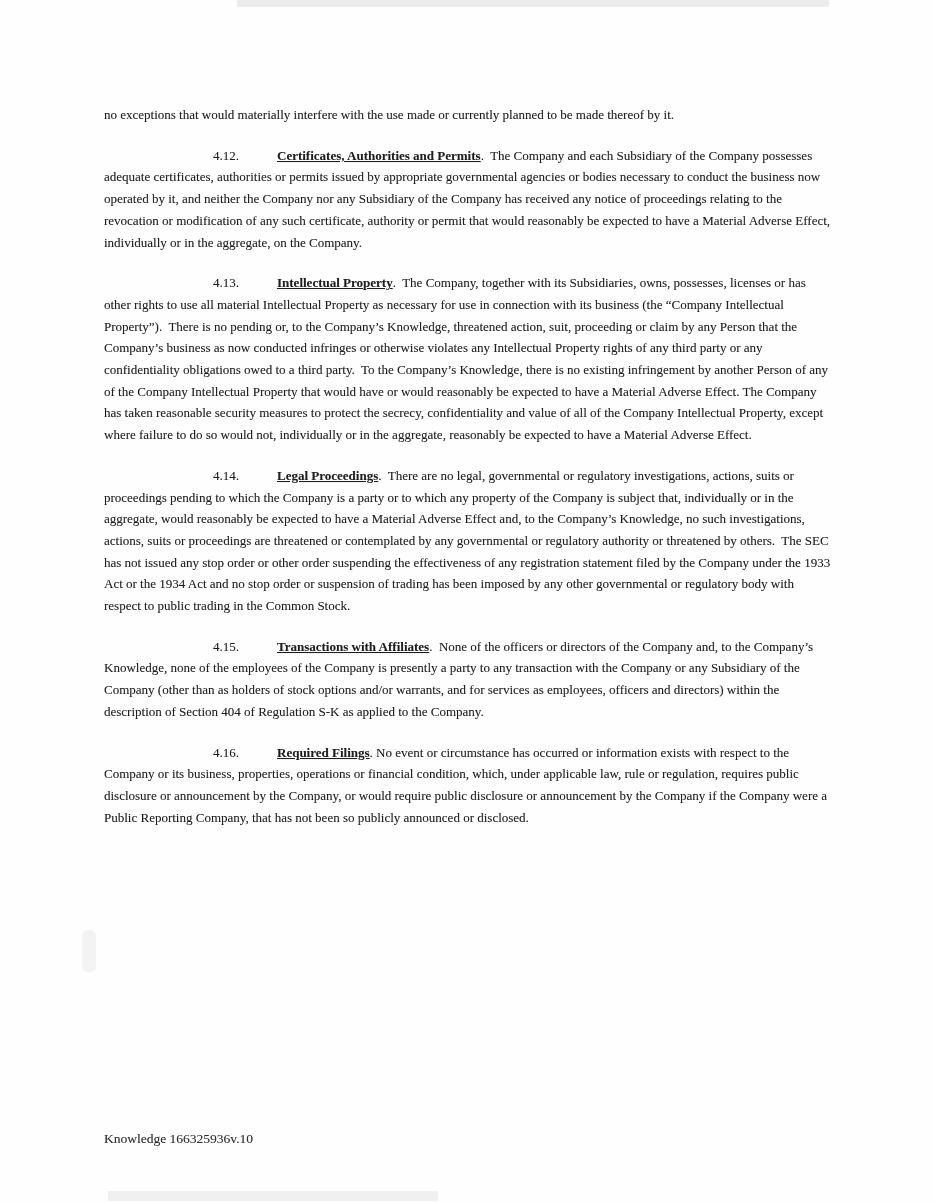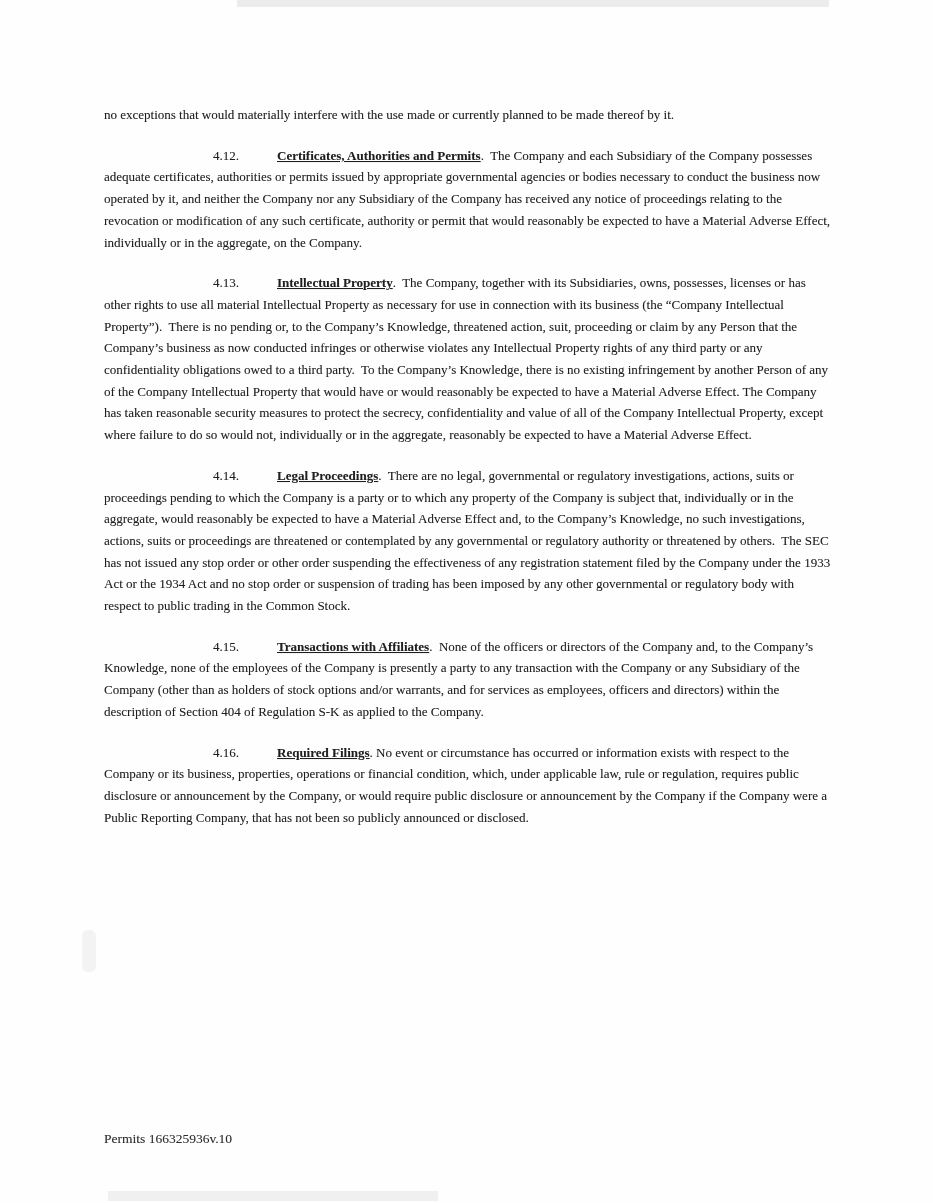--- a/index.html
+++ b/index.html
@@ -59,15 +59,15 @@
     <p class="para section"><span class="secnum">4.13.</span><span class="heading">Intellectual Property</span><span>.  </span><span>The Company, together with its Subsidiaries, owns, possesses, licenses or has other rights to use all material Intellectual Property as necessary for use in connection with its business (the “</span><span class="term">Company Intellectual Property</span><span>”).  There is no pending or, to the Company’s Knowledge, threatened action, suit, proceeding or claim by any Person that the Company’s business as now conducted infringes or otherwise violates any Intellectual Property rights of any third party or any confidentiality obligations owed to a third party.  To the Company’s Knowledge, there is no existing infringement by another Person of any of the Company Intellectual Property that would have or would reasonably be expected to have a Material Adverse Effect. The Company has taken reasonable security measures to protect the secrecy, confidentiality and value of all of the Company Intellectual Property, except where failure to do so would not, individually or in the aggregate, reasonably be expected to have a Material Adverse Effect.</span></p>
 
     <p class="para section"><span class="secnum">4.14.</span><span class="heading">Legal Proceedings</span><span>.  </span><span>There are no legal, governmental or regulatory investigations, actions, suits or proceedings pending to which the Company is a party or to which any property of the Company is subject that, individually or in the aggregate, would reasonably be expected to have a Material Adverse Effect and, to the Company’s Knowledge, no such investigations, actions, suits or proceedings are threatened or contemplated by any governmental or regulatory authority or threatened by others.  The SEC has not issued any stop order or other order suspending the effectiveness of any registration statement filed by the Company under the 1933 Act or the 1934 Act and no stop order or suspension of trading has been imposed by any other governmental or regulatory body with respect to public trading in the Common Stock.</span></p>
 
     <p class="para section"><span class="secnum">4.15.</span><span class="heading">Transactions with Affiliates</span><span>.  </span><span>None of the officers or directors of the Company and, to the Company’s Knowledge, none of the employees of the Company is presently a party to any transaction with the Company or any Subsidiary of the Company (other than as holders of stock options and/or warrants, and for services as employees, officers and directors) within the description of Section 404 of Regulation S-K as applied to the Company.</span></p>
 
     <p class="para section"><span class="secnum">4.16.</span><span class="heading">Required Filings</span><span>. </span><span>No event or circumstance has occurred or information exists with respect to the Company or its business, properties, operations or financial condition, which, under applicable law, rule or regulation, requires public disclosure or announcement by the Company, or would require public disclosure or announcement by the Company if the Company were a Public Reporting Company, that has not been so publicly announced or disclosed.</span></p>
 
   </div>
 
-  <div class="footer">Permits 166325936v.10</div>
+  <div class="footer">Knowledge 166325936v.10</div>
 
 </div>
 
 </body></html>

